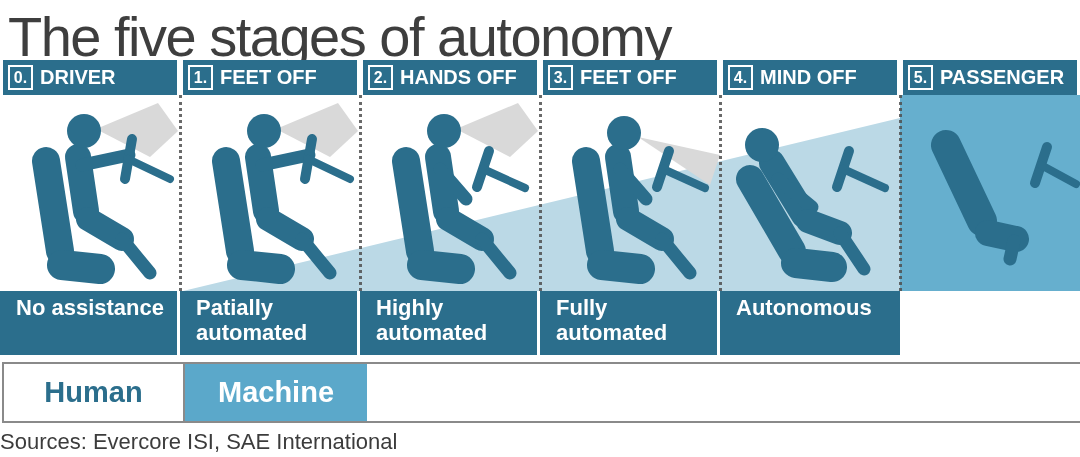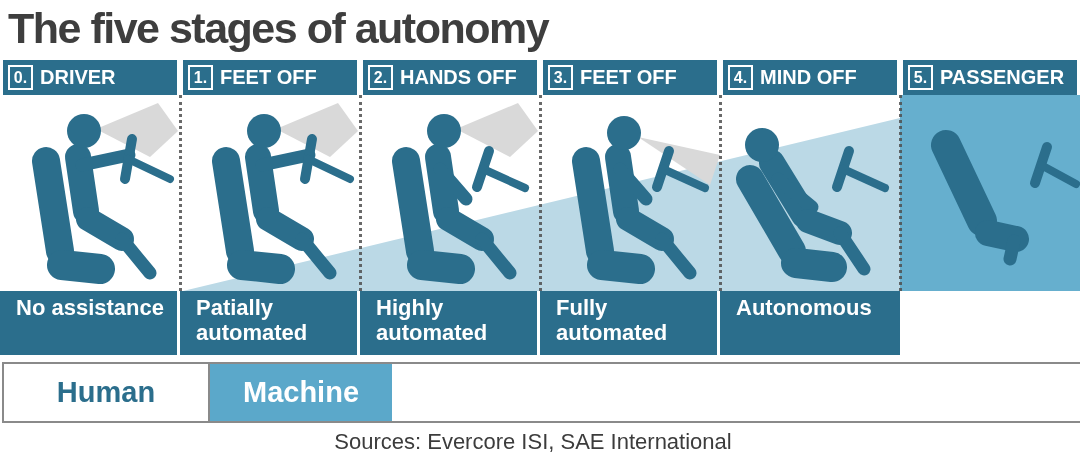--- a/index.html
+++ b/index.html
@@ -1,20 +1,20 @@
 <!DOCTYPE html>
 <html><head>
 <meta charset="utf-8">
 <style>
   html,body{margin:0;padding:0;background:#fff;}
   body{width:1080px;height:457px;overflow:hidden;font-family:"Liberation Sans",sans-serif;position:relative;}
 
   .title{
     margin:2px 0 0 8px;
-    font-size:43px;font-weight:bold;color:#3e3e3e;letter-spacing:-1.5px;
+    font-size:56px;font-weight:normal;color:#3e3e3e;letter-spacing:-1.5px;
     line-height:1.25;height:58px;
   }
 
   
   .hdr-row{display:flex;width:1080px;height:35px;}
   .hdr-cell{width:180px;box-sizing:border-box;padding:0 3px;}
   .hdr-inner{
     background:#2b6e8c;height:35px;display:flex;align-items:center;
     color:#fff;font-weight:bold;font-size:20px;white-space:nowrap;
   }
@@ -40,27 +40,27 @@
   }
   .lbl-cell:not(:last-child){border-right:3px solid #fff;}
 
   
   .respbar{
     margin:7px 0 0 2px;width:1076px;height:57px;box-sizing:content-box;
     border:2px solid #8a8a8a;display:flex;
   }
   .resp-cell{display:flex;align-items:center;justify-content:center;
     font-weight:bold;font-size:29px;box-sizing:border-box;}
-  .resp-human{width:204px;background:#ffffff;color:#2b6e8c;}
+  .resp-human{width:179px;background:#ffffff;color:#2b6e8c;}
   .resp-mid{flex:1;border-left:2px solid #8a8a8a;color:#1f6484;
     background:linear-gradient(90deg,#ffffff 0%,#f3f9fc 18%,#d8eaf2 45%,#b3d6e6 72%,#8fc2da 100%);}
   .resp-machine{width:184px;border-left:2px solid #8a8a8a;background:#5ba8ca;color:#ffffff;}
 
   .sources{
-    margin-top:6px;text-align:center;padding-right:14px;
+    margin-top:6px;text-align:left;padding-right:14px;
     font-size:22px;color:#3c3c3c;
   }
 
   .stroke-fig{stroke:#2b6e8c;stroke-linecap:round;fill:none;}
 </style>
 </head>
 <body>
 
 <div class="title">The five stages of autonomy</div>
 

